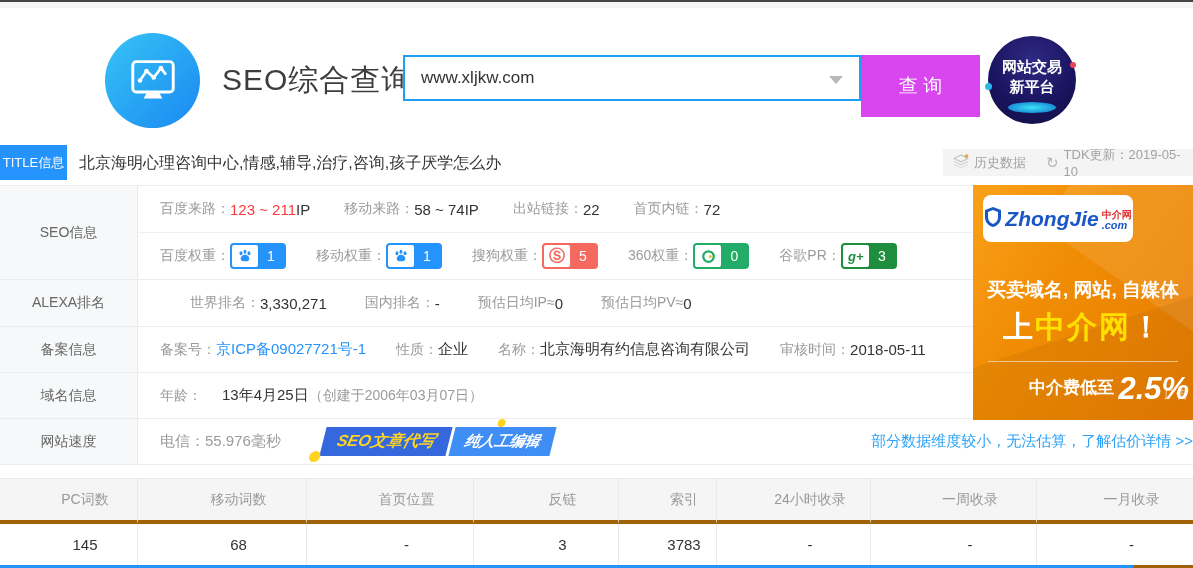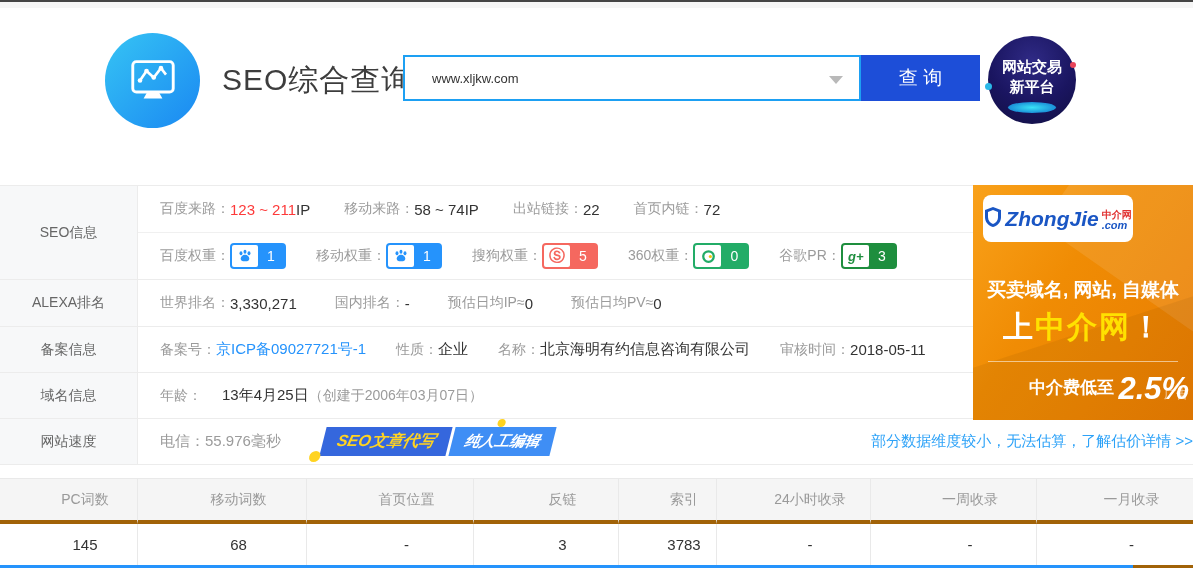--- a/index.html
+++ b/index.html
@@ -13,27 +13,27 @@
 
   
   .logo-circle { position:absolute; left:105px; top:33px; width:95px; height:95px; border-radius:50%;
                  background:linear-gradient(135deg,#36c4f4 0%,#1a88f2 100%);
                  display:flex; align-items:center; justify-content:center; }
   .page-title { position:absolute; left:222px; top:60px; font-size:30px; color:#3d3d3d; letter-spacing:1px; }
 
   .search-wrap { position:absolute; left:403px; top:55px; height:46px; display:flex; }
   .search-box  { width:458px; height:46px; background:#fff; border:2px solid #1da0f3; position:relative;
                  display:flex; align-items:center; }
-  .search-input { border:none; outline:none; width:400px; height:40px; font-size:13px; color:#333;
-                  padding-left:27px; background:transparent;
+  .search-input { border:none; outline:none; width:400px; height:40px; font-size:17px; color:#333;
+                  padding-left:16px; background:transparent;
                   font-family:"Liberation Sans","DejaVu Sans",sans-serif; }
   .dd-arrow { position:absolute; right:16px; top:19px; width:0; height:0;
               border-left:7px solid transparent; border-right:7px solid transparent;
               border-top:8px solid #b9b9b9; cursor:pointer; }
-  .query-btn { width:119px; height:46px; background:#1d4ed8; border:none; color:#fff; font-size:19px;
+  .query-btn { width:119px; height:62px; background:#d946ef; border:none; color:#fff; font-size:19px;
                cursor:pointer; font-family:"Liberation Sans","DejaVu Sans",sans-serif; }
 
   .trade-badge { position:absolute; left:988px; top:36px; width:88px; height:88px; border-radius:50%;
                  background:radial-gradient(circle at 50% 28%, #2f2a85 0%, #1a1560 55%, #110f42 100%);
                  text-align:center; cursor:pointer; }
   .trade-text { padding-top:21px; color:#fff; font-size:15px; font-weight:bold; line-height:20px; }
   .trade-platform { width:48px; height:11px; margin:5px auto 0; border-radius:50%;
                     background:radial-gradient(ellipse at center,#39e2f6 0%,#1b90d8 70%, rgba(27,144,216,.25) 100%); }
   .dot-red  { position:absolute; right:0px; top:26px; width:6px; height:6px; border-radius:50%; background:#e8445a; }
   .dot-cyan { position:absolute; left:-3px; top:47px; width:7px; height:7px; border-radius:50%; background:#2bb8e8; }
@@ -51,21 +51,21 @@
 
   
   .info-table { position:absolute; left:0; top:185px; width:1193px; border-top:1px solid #ececec; }
   .irow { display:flex; border-bottom:1px solid #ececec; }
   .irow:last-child { border-bottom:1px solid #ececec; }
   .ilabel { width:138px; background:#f7f8f9; color:#666; font-size:14px; flex-shrink:0;
             display:flex; align-items:center; justify-content:center; border-right:1px solid #ececec; }
   .icontent { flex:1; display:flex; flex-direction:column; }
   .iline { display:flex; align-items:center; padding-left:22px; flex:1; }
   .iline.split { border-bottom:1px solid #f0f0f0; }
-  .h94 { height:94px; } .h47 { height:47px; } .h46 { height:46px; }
+  .h94 { height:94px; } .h47 { height:47px;gap:30px; } .h46 { height:46px; }
   .lbl { color:#9b9b9b; font-size:14px; white-space:nowrap; }
   .val { color:#333; font-size:15px; white-space:nowrap; }
   .val.red { color:#fd3a3a; }
   .val.link { color:#2593fc; cursor:pointer; }
   .val.gray { color:#9b9b9b; font-size:14px; }
   .gap34 > * + * { margin-left:34px; }
   .pair { display:flex; align-items:center; }
 
   
   .wpair { display:flex; align-items:center; }
@@ -155,20 +155,39 @@
   <div class="trade-badge">
     <div class="trade-text">
       <div>网站交易</div>
       <div>新平台</div>
     </div>
     <div class="trade-platform"></div>
     <span class="dot-red"></span>
     <span class="dot-cyan"></span>
   </div>
 
+  <div class="title-bar">
+    <span class="title-label">TITLE信息</span>
+    <span class="title-text">北京海明心理咨询中心,情感,辅导,治疗,咨询,孩子厌学怎么办</span>
+    <span class="pill pill-history">
+      <span>
+        <svg width="16" height="15" viewBox="0 0 16 15">
+          <path d="M8 1 L15 4.5 8 8 1 4.5 Z" fill="none" stroke="#bdbdbd" stroke-width="1.1"></path>
+          <path d="M1 7.5 L8 11 15 7.5" fill="none" stroke="#cfcfcf" stroke-width="1.1"></path>
+          <path d="M1 10.5 L8 14 15 10.5" fill="none" stroke="#dcdcdc" stroke-width="1.1"></path>
+          <circle cx="13.5" cy="2" r="1.8" fill="#f0a32f"></circle>
+        </svg>
+      </span>
+      <span>历史数据</span>
+    </span>
+    <span class="pill pill-tdk">
+      <span class="refresh-glyph">↻</span>
+      <span>TDK更新：2019-05-10</span>
+    </span>
+  </div>
 
   <div class="info-table">
 
     <div class="irow h94">
       <div class="ilabel">SEO信息</div>
       <div class="icontent">
         <div class="iline split gap34">
           <span class="pair">
             <span class="lbl">百度来路：</span>
             <span class="val red">123 ~ 211</span>

